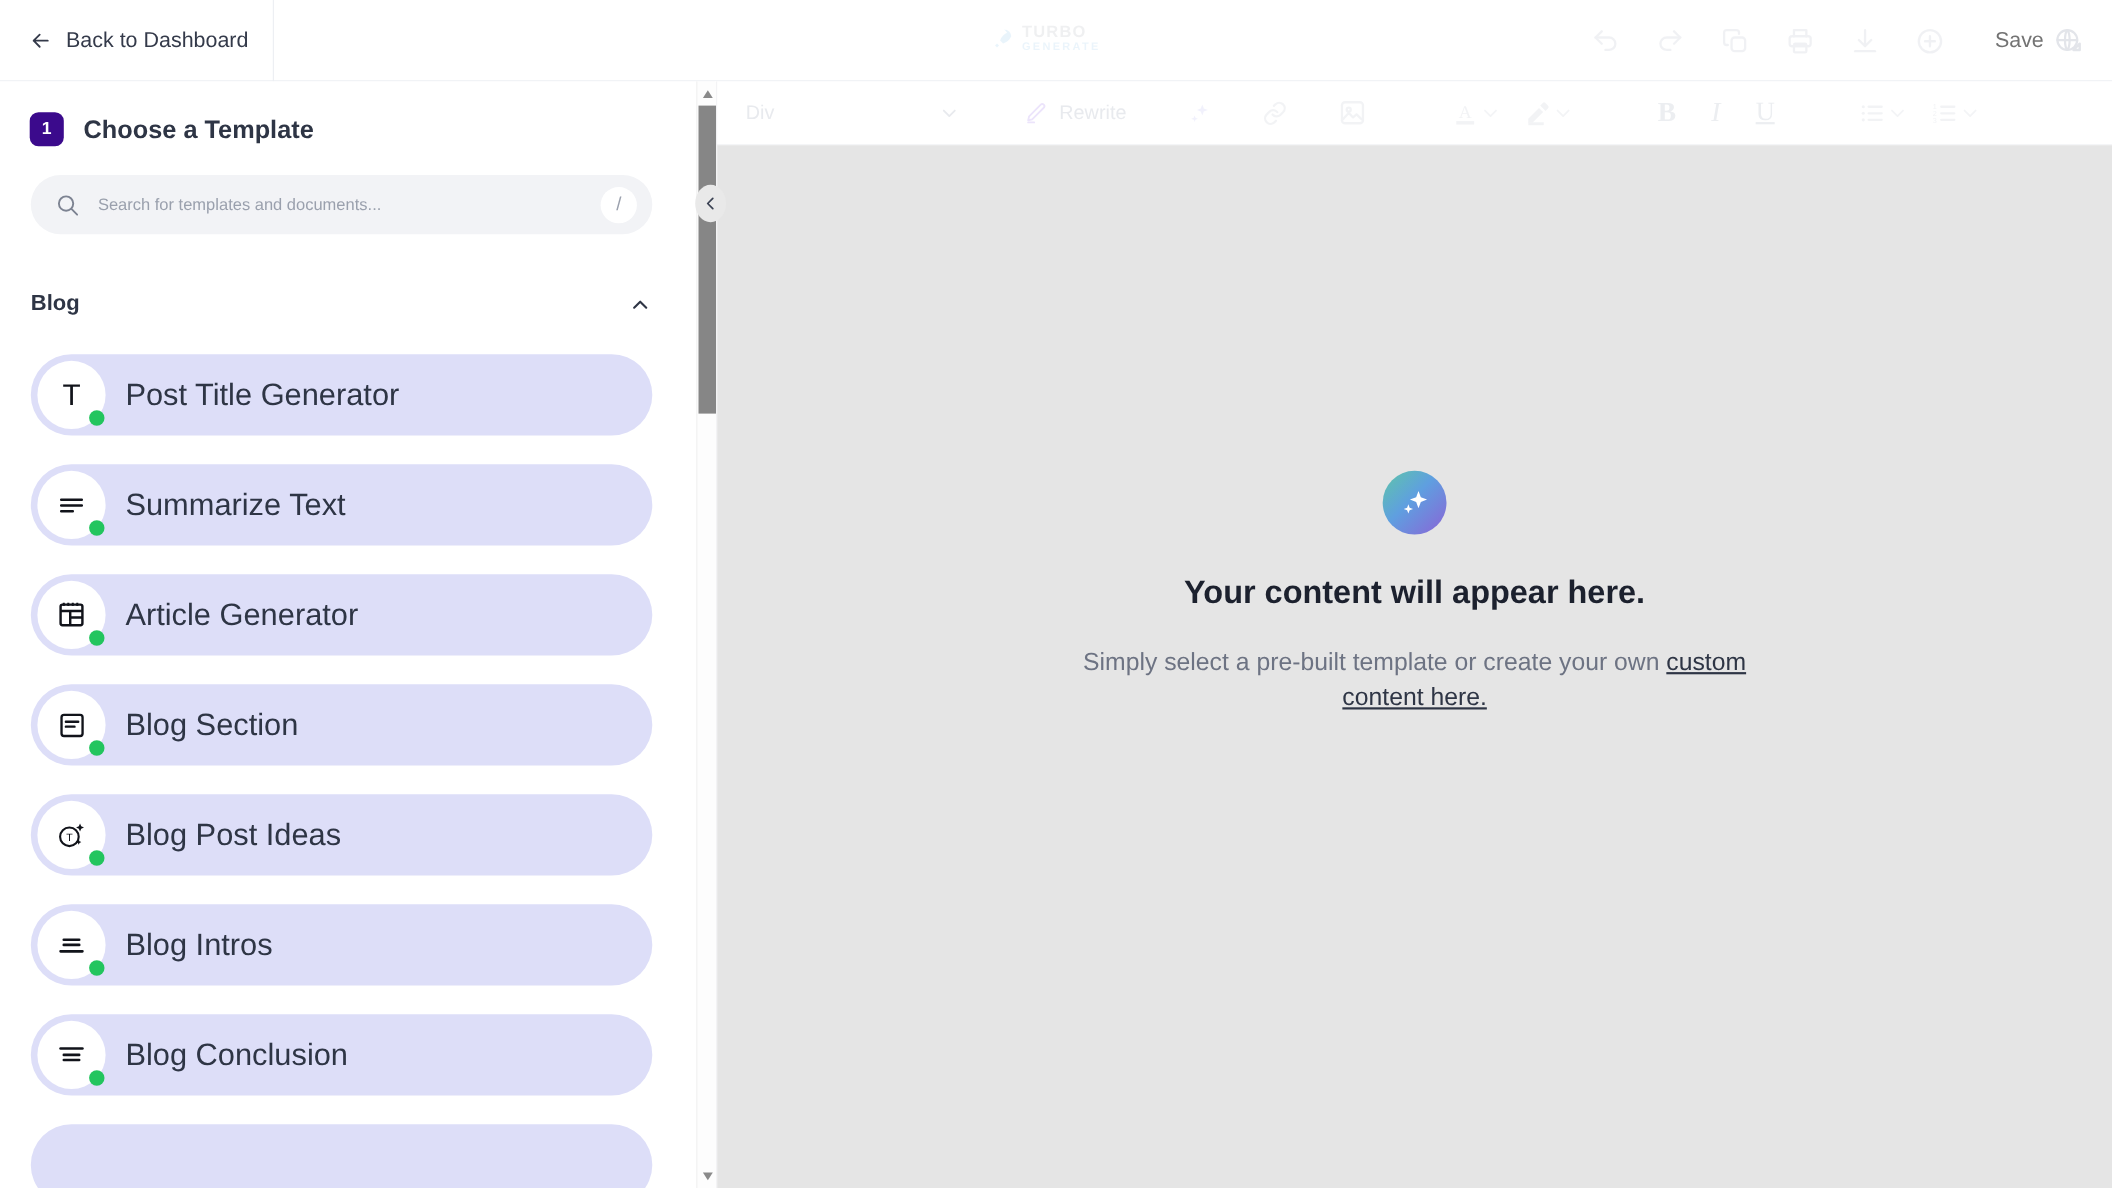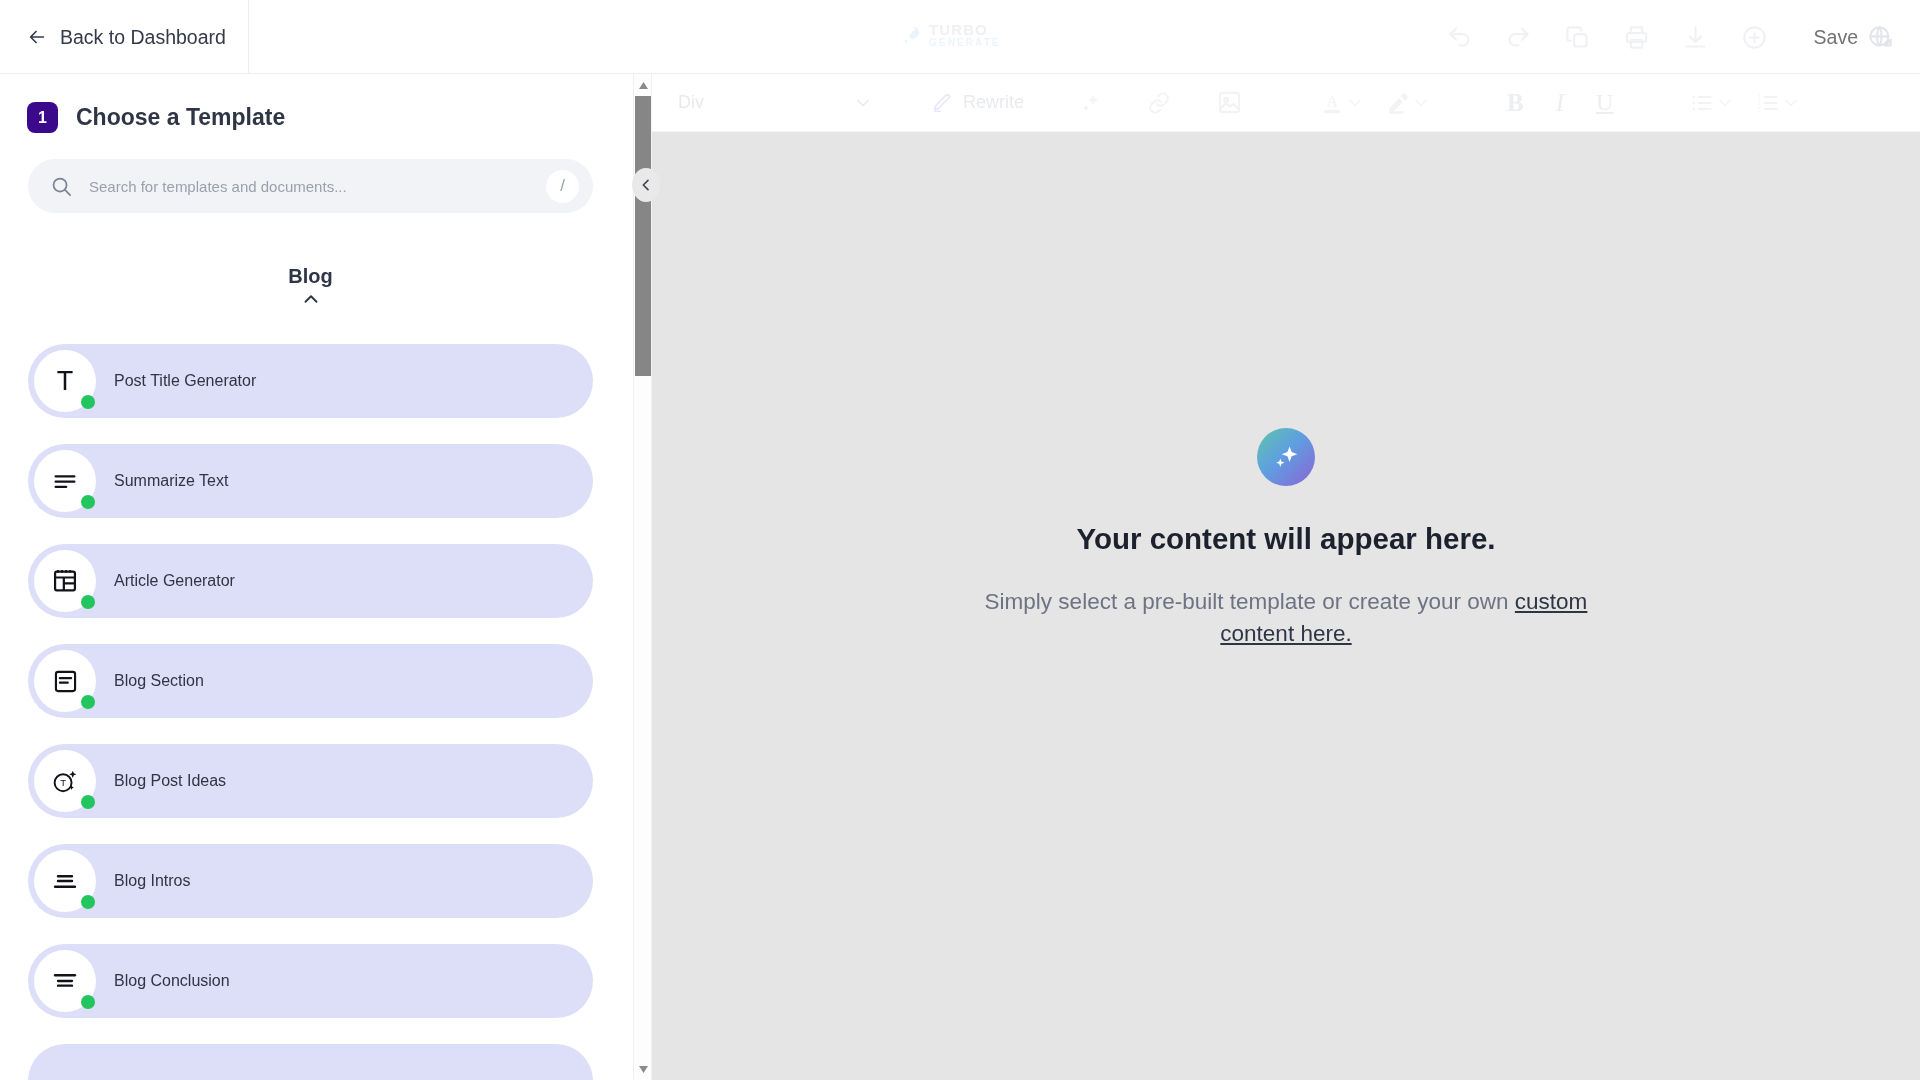--- a/index.html
+++ b/index.html
@@ -127,21 +127,20 @@
   .slash-key {
     width: 33px; height: 33px; border-radius: 50%; background: #fff;
     display: flex; align-items: center; justify-content: center;
     font-size: 17px; color: #9aa0ad;
   }
 
   .group-head {
     margin: 52px 0 0 28px; width: 565px;
     display: flex; align-items: center; justify-content: space-between;
     cursor: pointer;
-    flex-direction: column;
   }
   .group-name { font-size: 20px; font-weight: bold; color: #2e3545; }
 
   .tpl-list { margin-top: 34px; padding-left: 28px; }
   .tpl-item {
     width: 565px; height: 74px; border-radius: 37px;
     background: #dddef8;
     display: flex; align-items: center; gap: 18px;
     margin-bottom: 26px; padding-left: 6px;
     cursor: pointer;
@@ -149,21 +148,21 @@
   .tpl-avatar {
     position: relative; width: 62px; height: 62px; border-radius: 50%;
     background: #fff; flex: 0 0 62px;
     display: flex; align-items: center; justify-content: center;
   }
   .dot-on {
     position: absolute; right: 1px; bottom: 3px;
     width: 14px; height: 14px; border-radius: 50%;
     background: #22c55e;
   }
-  .tpl-label { font-size: 16px; color: #2e3545; }
+  .tpl-label { font-size: 28px; color: #2e3545; }
   .tpl-letter { font-size: 27px; color: #11131a; font-family: "Liberation Sans", sans-serif; }
 
   
   .sb-scroll {
     position: absolute; top: 74px; left: 633px; width: 18px; height: 1006px;
     background: #fdfdfd; border-left: 1px solid #f0f0f0;
   }
   .sb-arrow-t, .sb-arrow-b {
     position: absolute; left: 0; width: 18px; height: 18px;
     display: flex; align-items: center; justify-content: center;

